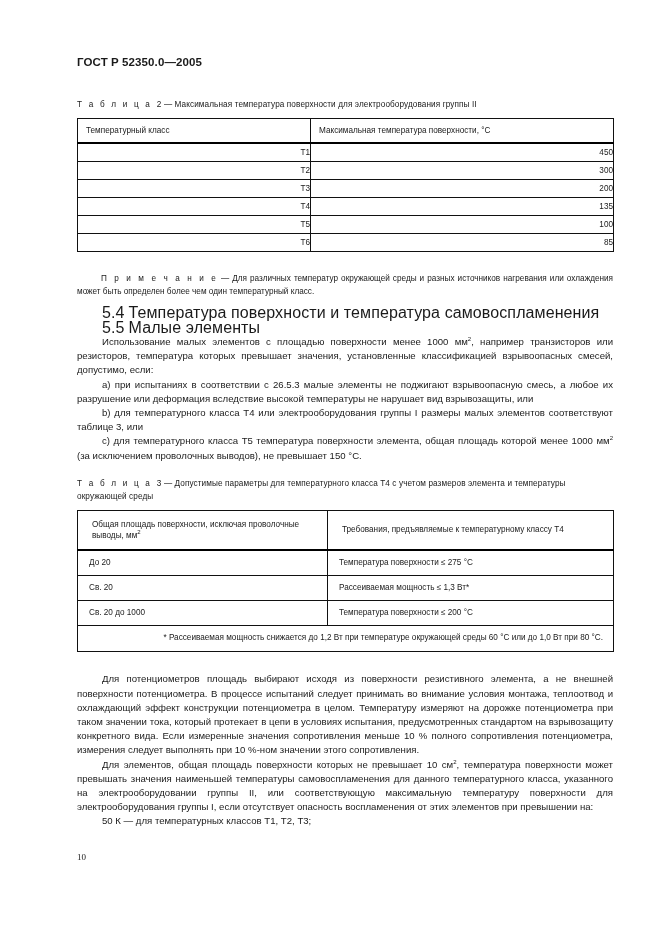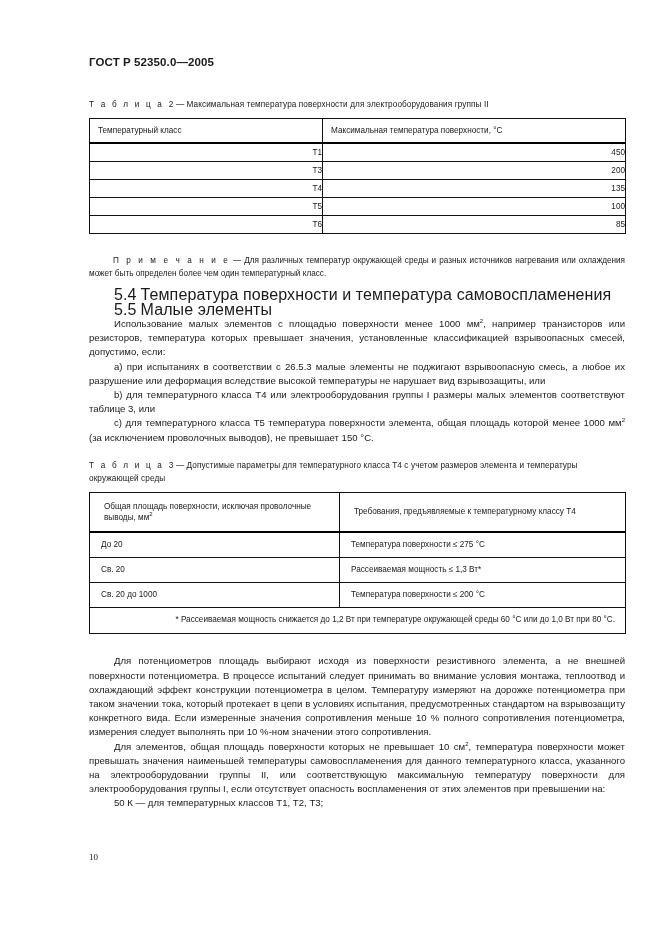--- a/index.html
+++ b/index.html
@@ -14,21 +14,20 @@
     font-family: "Liberation Sans", sans-serif;
     color: #1a1a1a;
     overflow: hidden;
   }
   .page {
     position: absolute;
     left: 0; top: 0;
     width: 592px;
     height: 936px;
     background: #fff;
-    margin-left: 12px;
   }
   .content {
     position: absolute;
     left: 77px;
     top: 56px;
     width: 536px;
   }
 
   
   .doc-header {
@@ -163,20 +162,24 @@
           <td>Температурный класс</td>
           <td>Максимальная температура поверхности, °С</td>
         </tr>
       </thead>
       <tbody>
         <tr>
           <td>Т1</td>
           <td>450</td>
         </tr>
         <tr>
+          <td>Т2</td>
+          <td>300</td>
+        </tr>
+        <tr>
           <td>Т3</td>
           <td>200</td>
         </tr>
         <tr>
           <td>Т4</td>
           <td>135</td>
         </tr>
         <tr>
           <td>Т5</td>
           <td>100</td>

